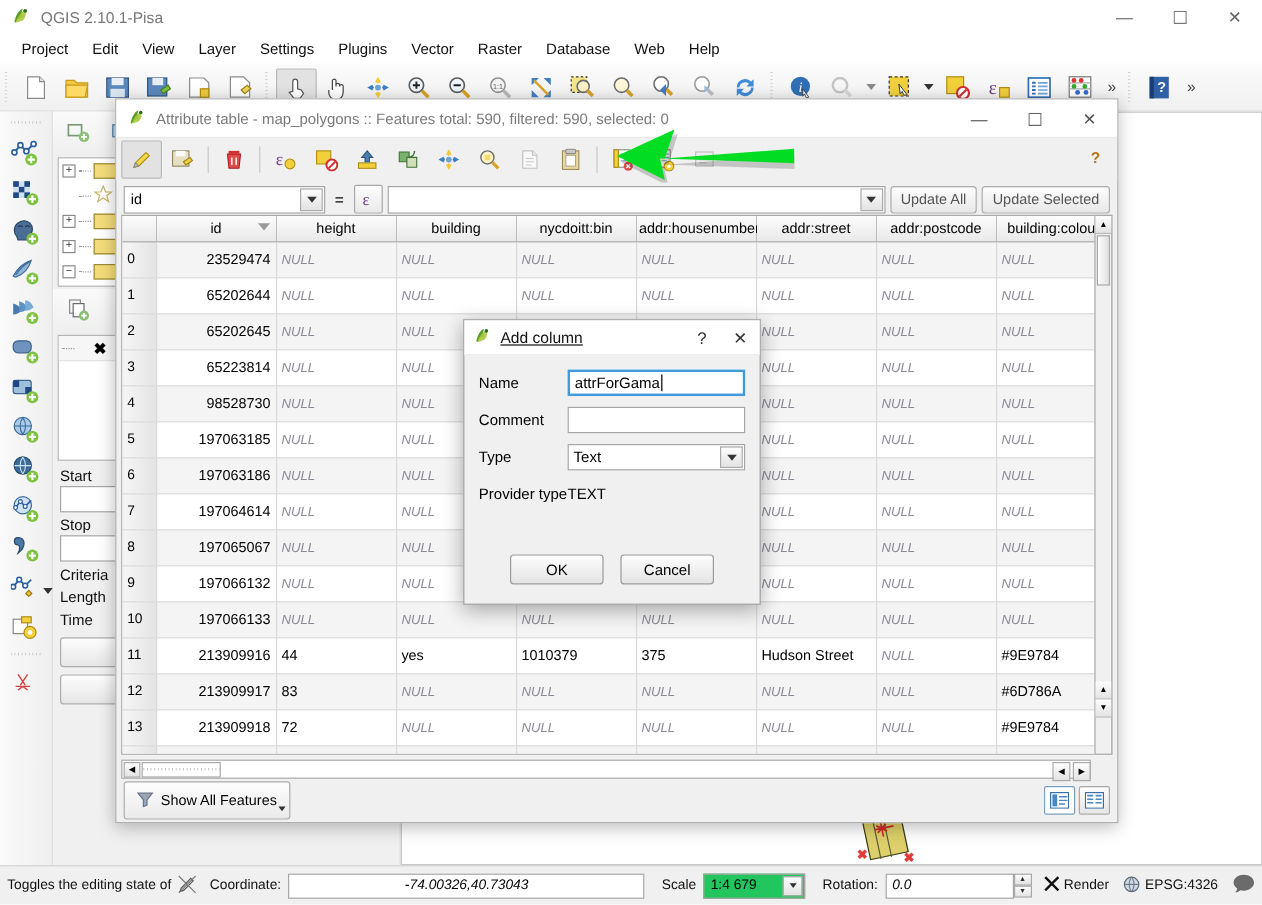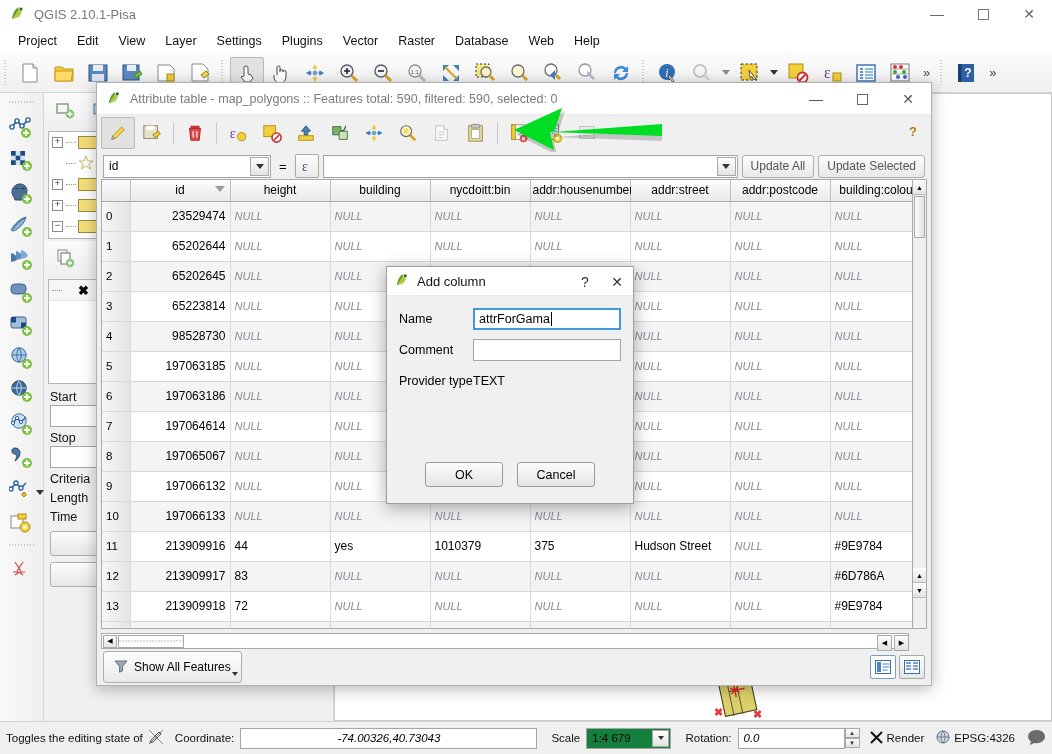--- a/index.html
+++ b/index.html
@@ -160,21 +160,21 @@
     text-align: right;
   }
   .sb-text { color: #111; white-space: nowrap; }
   .sb-field {
     background: #fff; border: 1px solid #a6a6a6; height: 21px;
     display: flex; align-items: center; justify-content: center;
     font-size: 11.5px;
     font-style: italic;
   }
   .sb-combo {
-    background: #15803d; border: 1px solid #a6a6a6; height: 21px;
+    background: #22c55e; border: 1px solid #a6a6a6; height: 21px;
     display: flex; align-items: center; padding-left: 5px;
     font-size: 11.5px; position: relative;
   }
   .sb-combo .arrowbtn {
     position: absolute; right: 1px; top: 1px; width: 17px; height: 17px;
     background: linear-gradient(#fdfdfd,#e3e3e3); border: 1px solid #a9a9a9;
     display: flex; align-items: center; justify-content: center;
   }
   .spinbtns { display: flex; flex-direction: column; height: 21px; }
   .spinbtns div {
@@ -329,21 +329,21 @@
   
   .dlg {
     position: absolute; left: 386px; top: 266px; width: 248px; height: 238px;
     background: #f0f0f0; border: 1px solid #9e9e9e;
     box-shadow: 0 4px 16px rgba(0,0,0,.33);
   }
   .dlg-title {
     height: 29px; background: #ffffff; display: flex; align-items: center;
     padding-left: 8px; border-bottom: 1px solid #ececec;
   }
-  .dlg-title .dtxt { font-size: 13px; margin-left: 7px; color: #111; }
+  .dlg-title .dtxt { font-size: 13px; margin-left: 7px; color: #111; text-decoration: underline; }
   .dlg-wc { position: absolute; right: 0; top: 0; display: flex; }
   .dlg-wc div {
     width: 32px; height: 29px; display: flex; align-items: center; justify-content: center;
     font-size: 14px; color: #333;
   }
   .dlg-body { padding: 10px 12px 0 12px; }
   .frow { display: flex; align-items: center; height: 26px; margin-bottom: 5px; }
   .flabel { width: 74px; font-size: 12.5px; }
   .finput {
     flex: 1; height: 22px; background: #fff; border: 1px solid #a6a6a6;
@@ -1259,20 +1259,29 @@
           <span>attrForGama</span>
             <span class="caret"></span>
         </span>
       </div>
       <div class="frow">
         <span class="flabel">Comment</span>
         <span class="finput">
           <span></span>
         </span>
       </div>
+      <div class="frow">
+        <span class="flabel">Type</span>
+        <span class="fcombo">
+          <span>Text</span>
+          <span class="arrowbtn">
+              <span class="tri-small"></span>
+            </span>
+        </span>
+      </div>
       <div class="frow ptype">
         <span class="flabel">Provider type</span>
         <span>TEXT</span>
       </div>
     </div>
     <div class="dlg-buttons">
       <div class="dbtn">OK</div>
       <div class="dbtn">Cancel</div>
     </div>
   </div>

